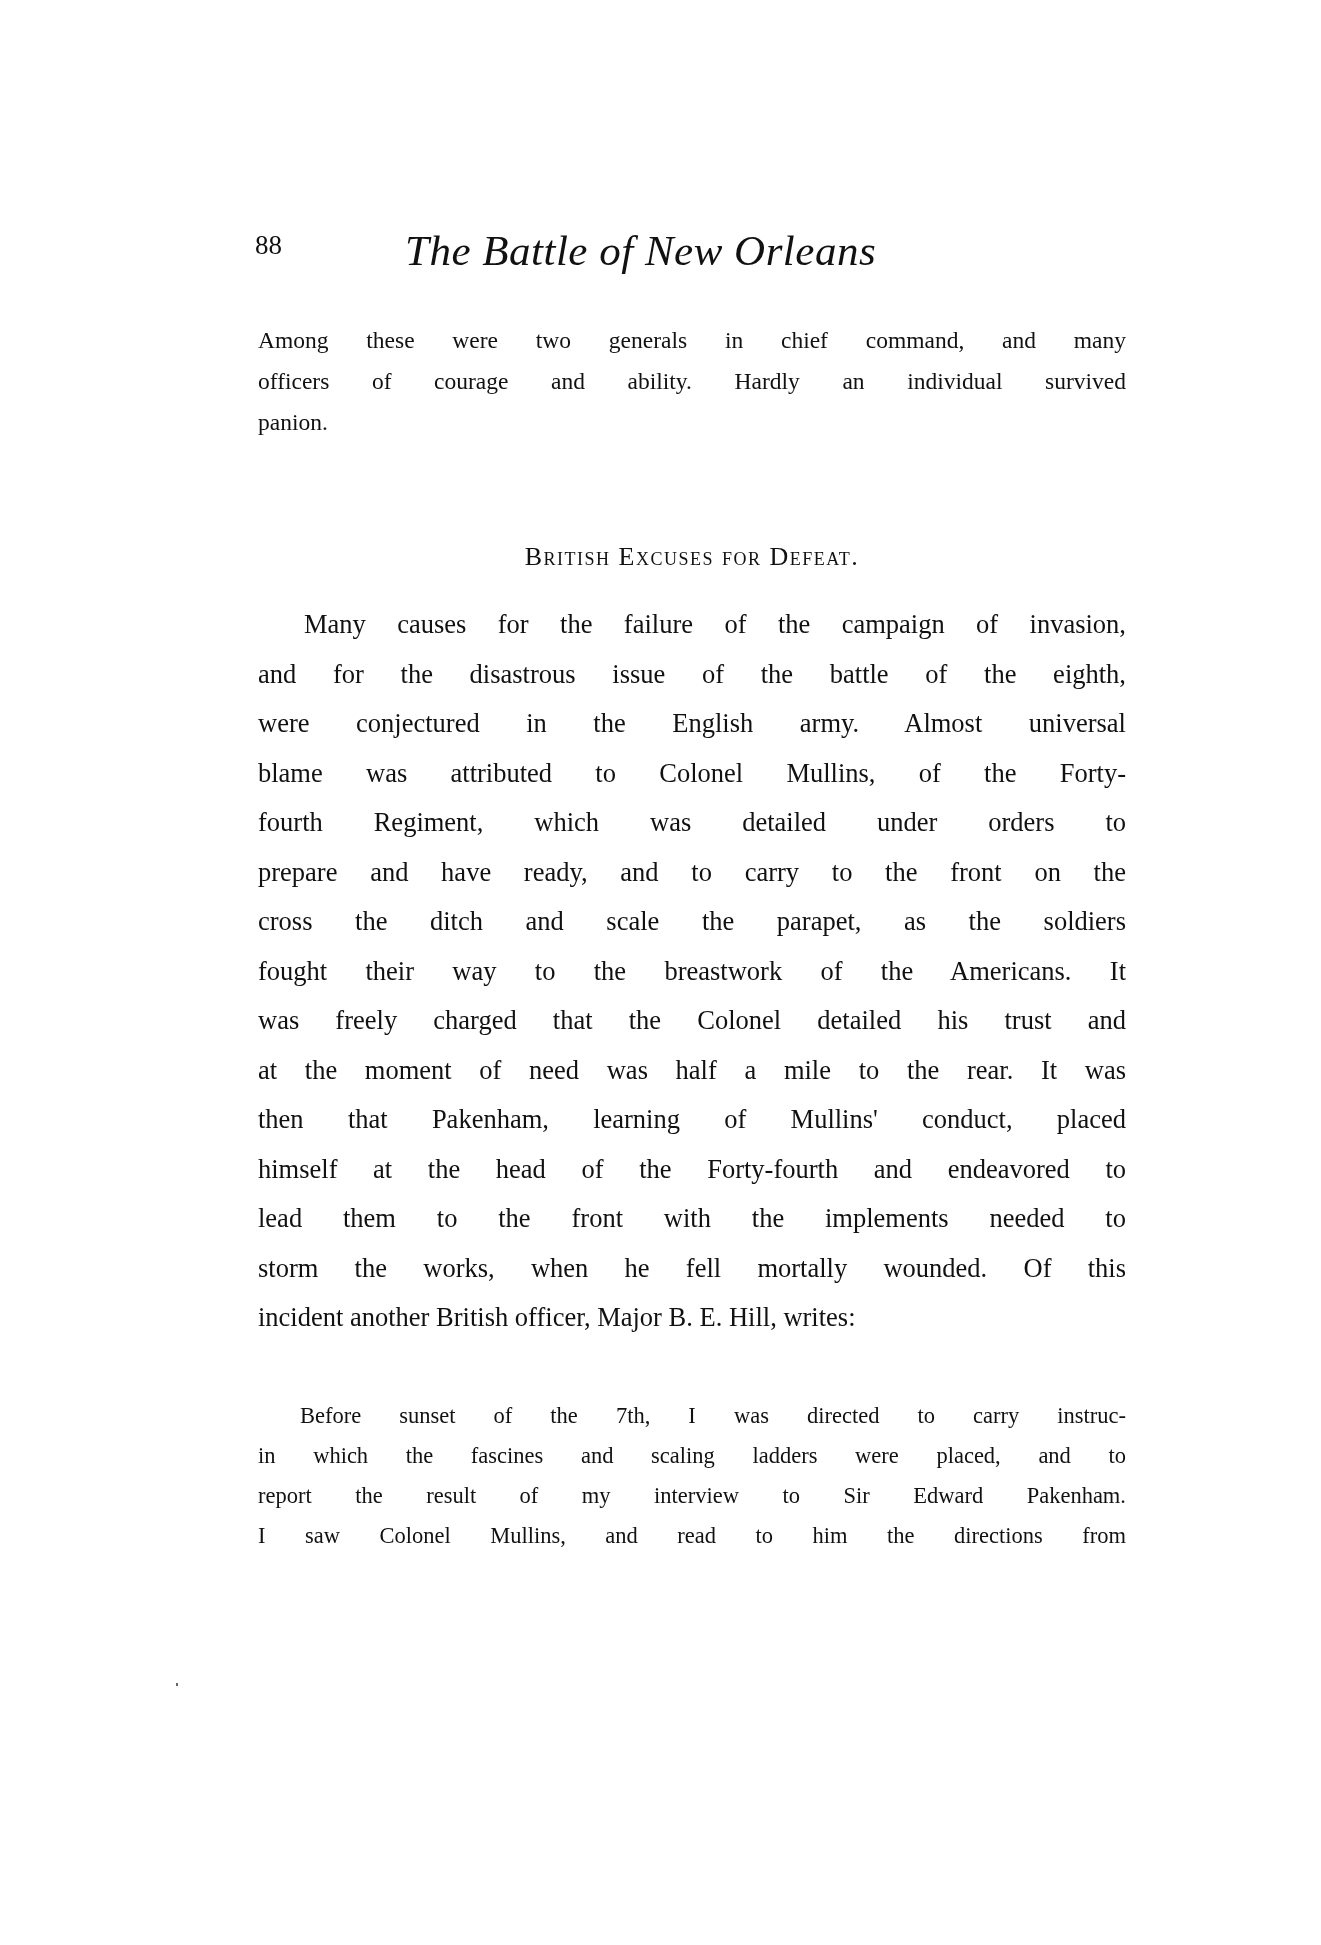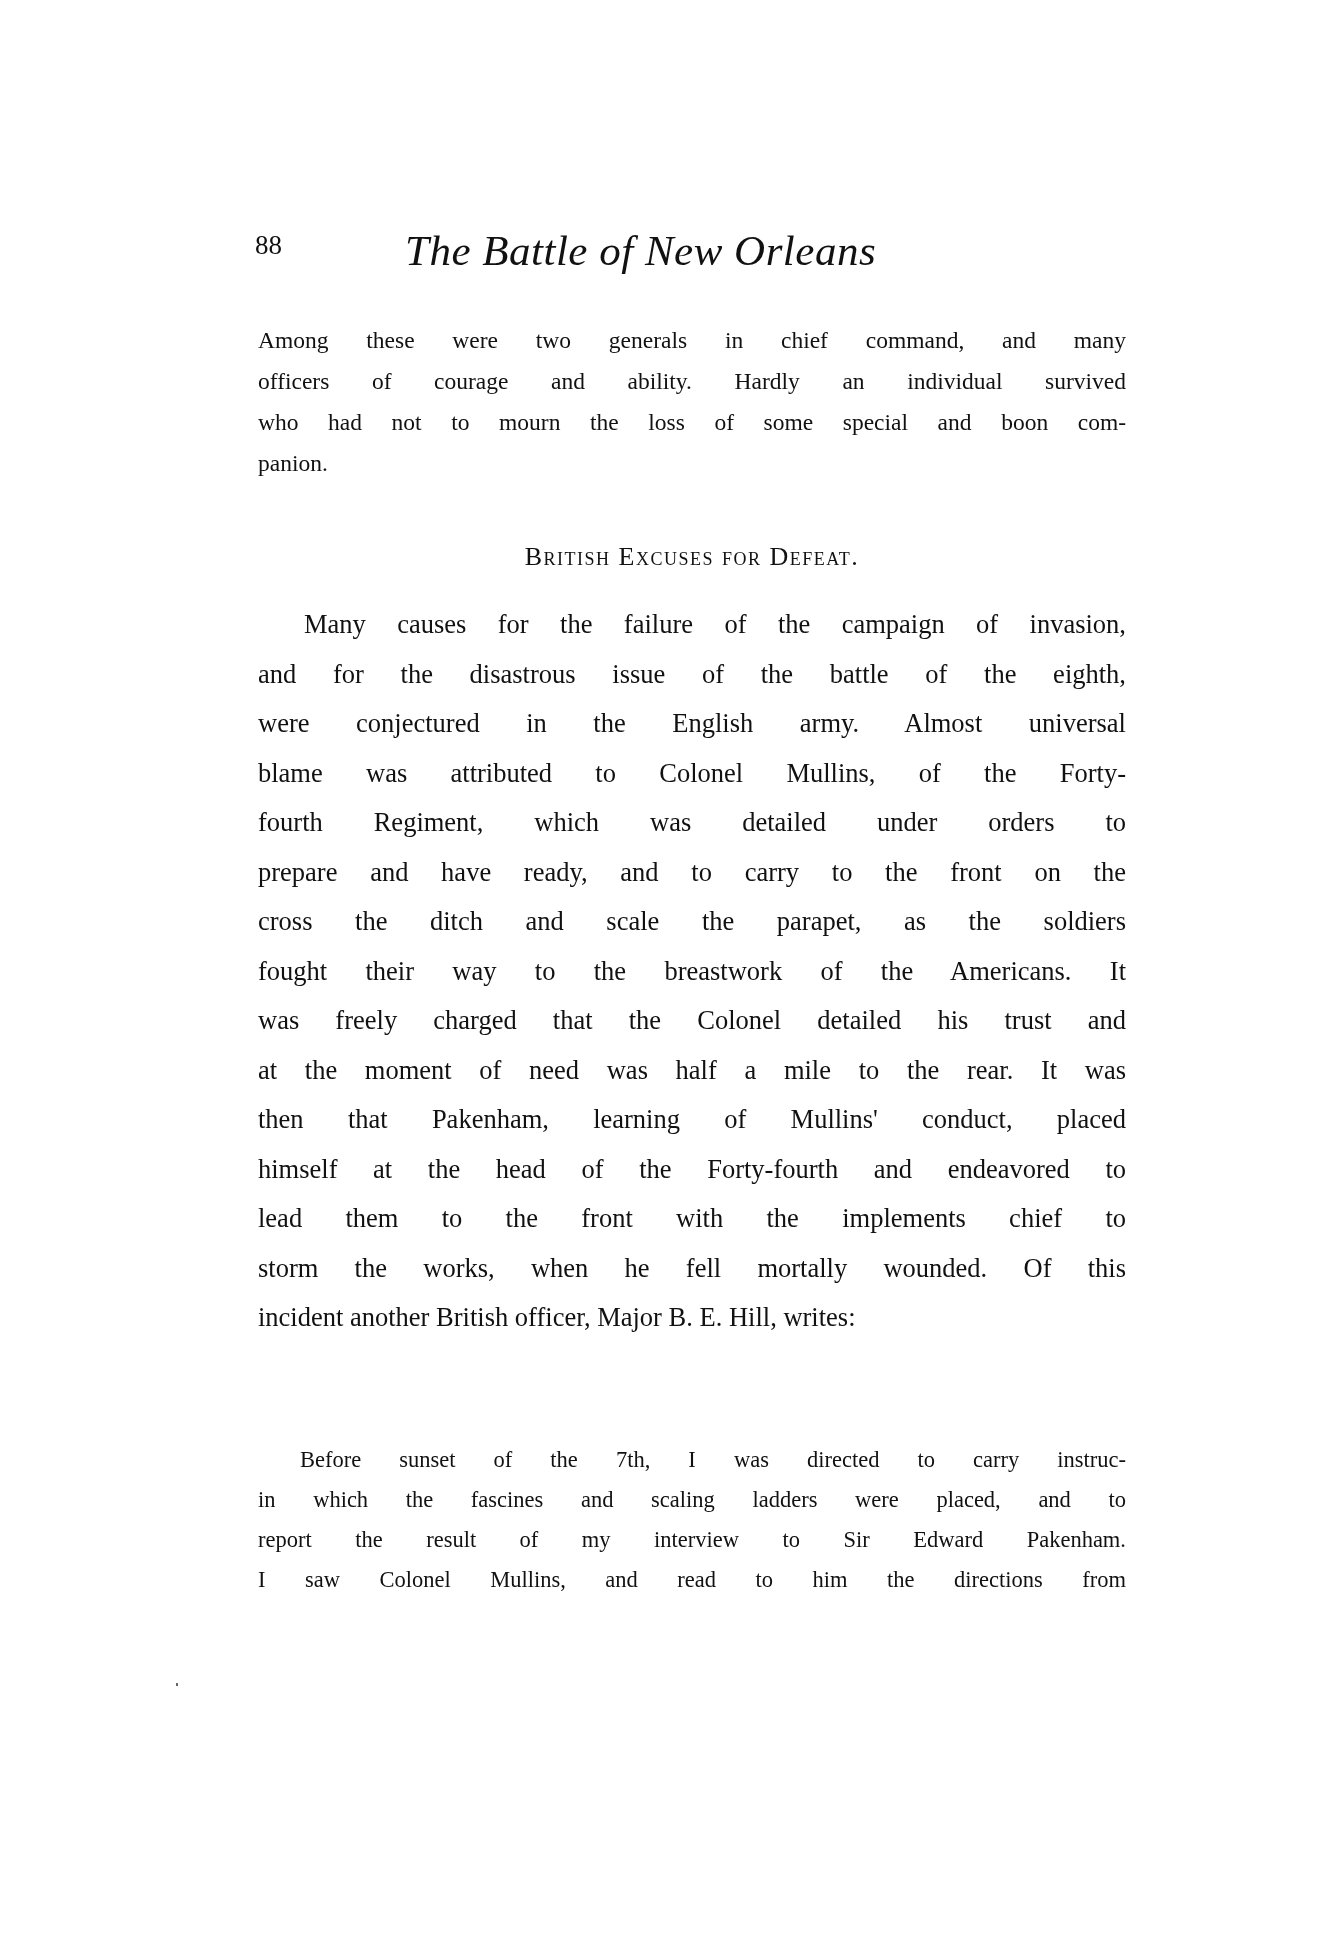--- a/index.html
+++ b/index.html
@@ -14,54 +14,53 @@
     .intro .line { height: 41px; line-height: 41px; }
     .intro .line.last { text-align-last: left; }
     .section-heading { position: absolute; top: 542px; left: 258px; width: 868px; text-align: center;
                        font-size: 26px; font-variant: small-caps; letter-spacing: 1.5px; }
     .body-para { top: 600px; font-size: 26.5px; }
     .body-para .line { height: 49.5px; line-height: 49.5px; }
     .body-para .line.first { padding-left: 46px; box-sizing: border-box; }
     .body-para .line.last { text-align-last: left; }
     .quote { top: 1396px; font-size: 22.5px; }
     .quote .line { height: 40px; line-height: 40px; }
-    .quote .line.first { padding-left: 42px; box-sizing: border-box; margin-top: 44px; }
+    .quote .line.first { padding-left: 42px; box-sizing: border-box; }
     .speck { position: absolute; left: 176px; top: 1683px; width: 2px; height: 3px; background: #666; }
   </style>
 </head>
 <body>
 
 <div class="running-head">
   <span class="page-number">88</span>
   <span class="running-title">The Battle of New Orleans</span>
 </div>
 
 <div class="block intro">
   <span class="line">Among these were two generals in chief command, and many</span>
   <span class="line">officers of courage and ability.  Hardly an individual survived</span>
-  <span class="line">who had not to mourn the loss of some special and boon com-</span>
   <span class="line last">panion.</span>
 </div>
 
 <div class="section-heading">British Excuses for Defeat.</div>
 
 <div class="block body-para">
   <span class="line first">Many causes for the failure of the campaign of invasion,</span>
   <span class="line">and for the disastrous issue of the battle of the eighth,</span>
   <span class="line">were conjectured in the English army.  Almost universal</span>
   <span class="line">blame was attributed to Colonel Mullins, of the Forty-</span>
   <span class="line">fourth Regiment, which was detailed under orders to</span>
   <span class="line">prepare and have ready, and to carry to the front on the</span>
   <span class="line">cross the ditch and scale the parapet, as the soldiers</span>
   <span class="line">fought their way to the breastwork of the Americans.  It</span>
   <span class="line">was freely charged that the Colonel detailed his trust and</span>
   <span class="line">at the moment of need was half a mile to the rear.  It was</span>
   <span class="line">then that Pakenham, learning of Mullins' conduct, placed</span>
   <span class="line">himself at the head of the Forty-fourth and endeavored to</span>
-  <span class="line">lead them to the front with the implements chief to</span>
+  <span class="line">lead them to the front with the implements needed to</span>
   <span class="line">storm the works, when he fell mortally wounded.  Of this</span>
   <span class="line last">incident another British officer, Major B. E. Hill, writes:</span>
 </div>
 
 <div class="block quote">
   <span class="line first">Before sunset of the 7th, I was directed to carry instruc-</span>
   <span class="line">in which the fascines and scaling ladders were placed, and to</span>
   <span class="line">report the result of my interview to Sir Edward Pakenham.</span>
   <span class="line">I saw Colonel Mullins, and read to him the directions from</span>
 </div>

